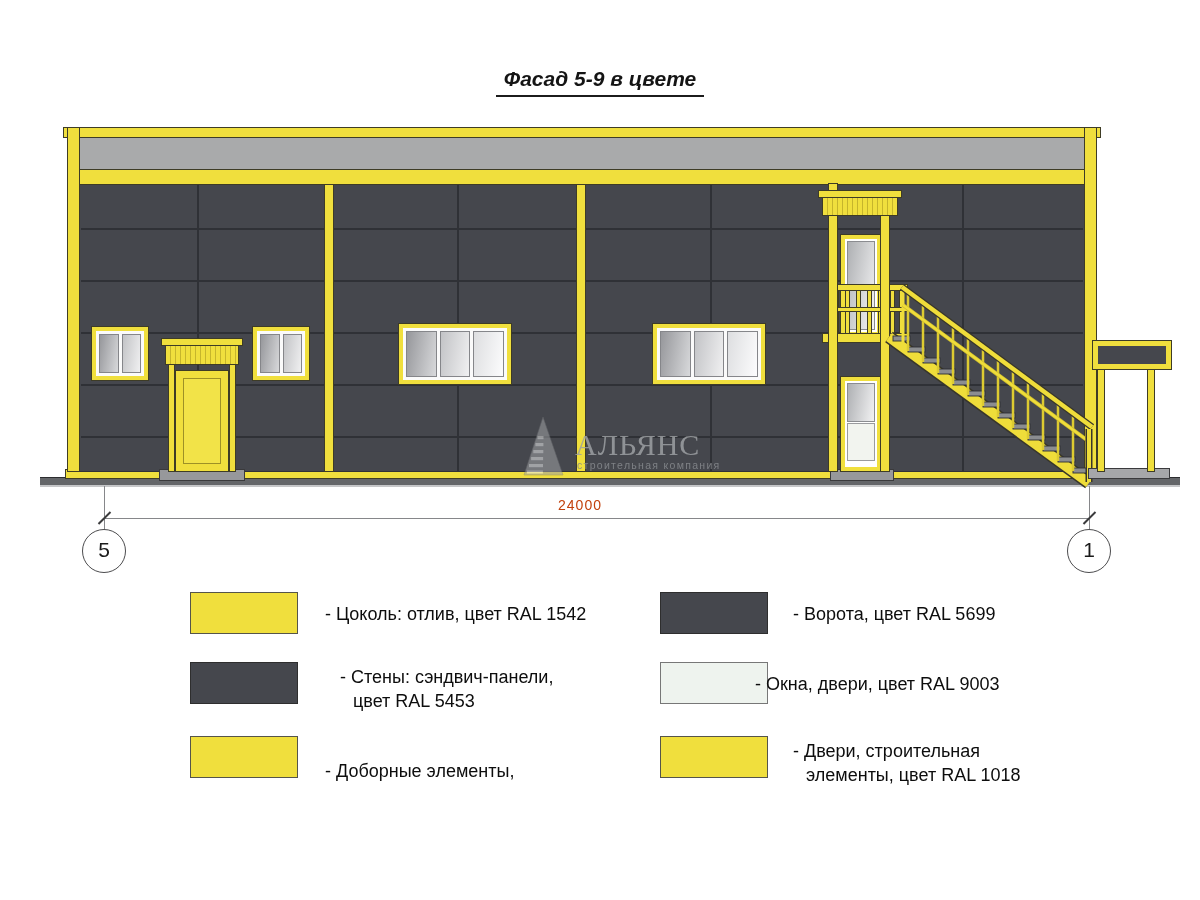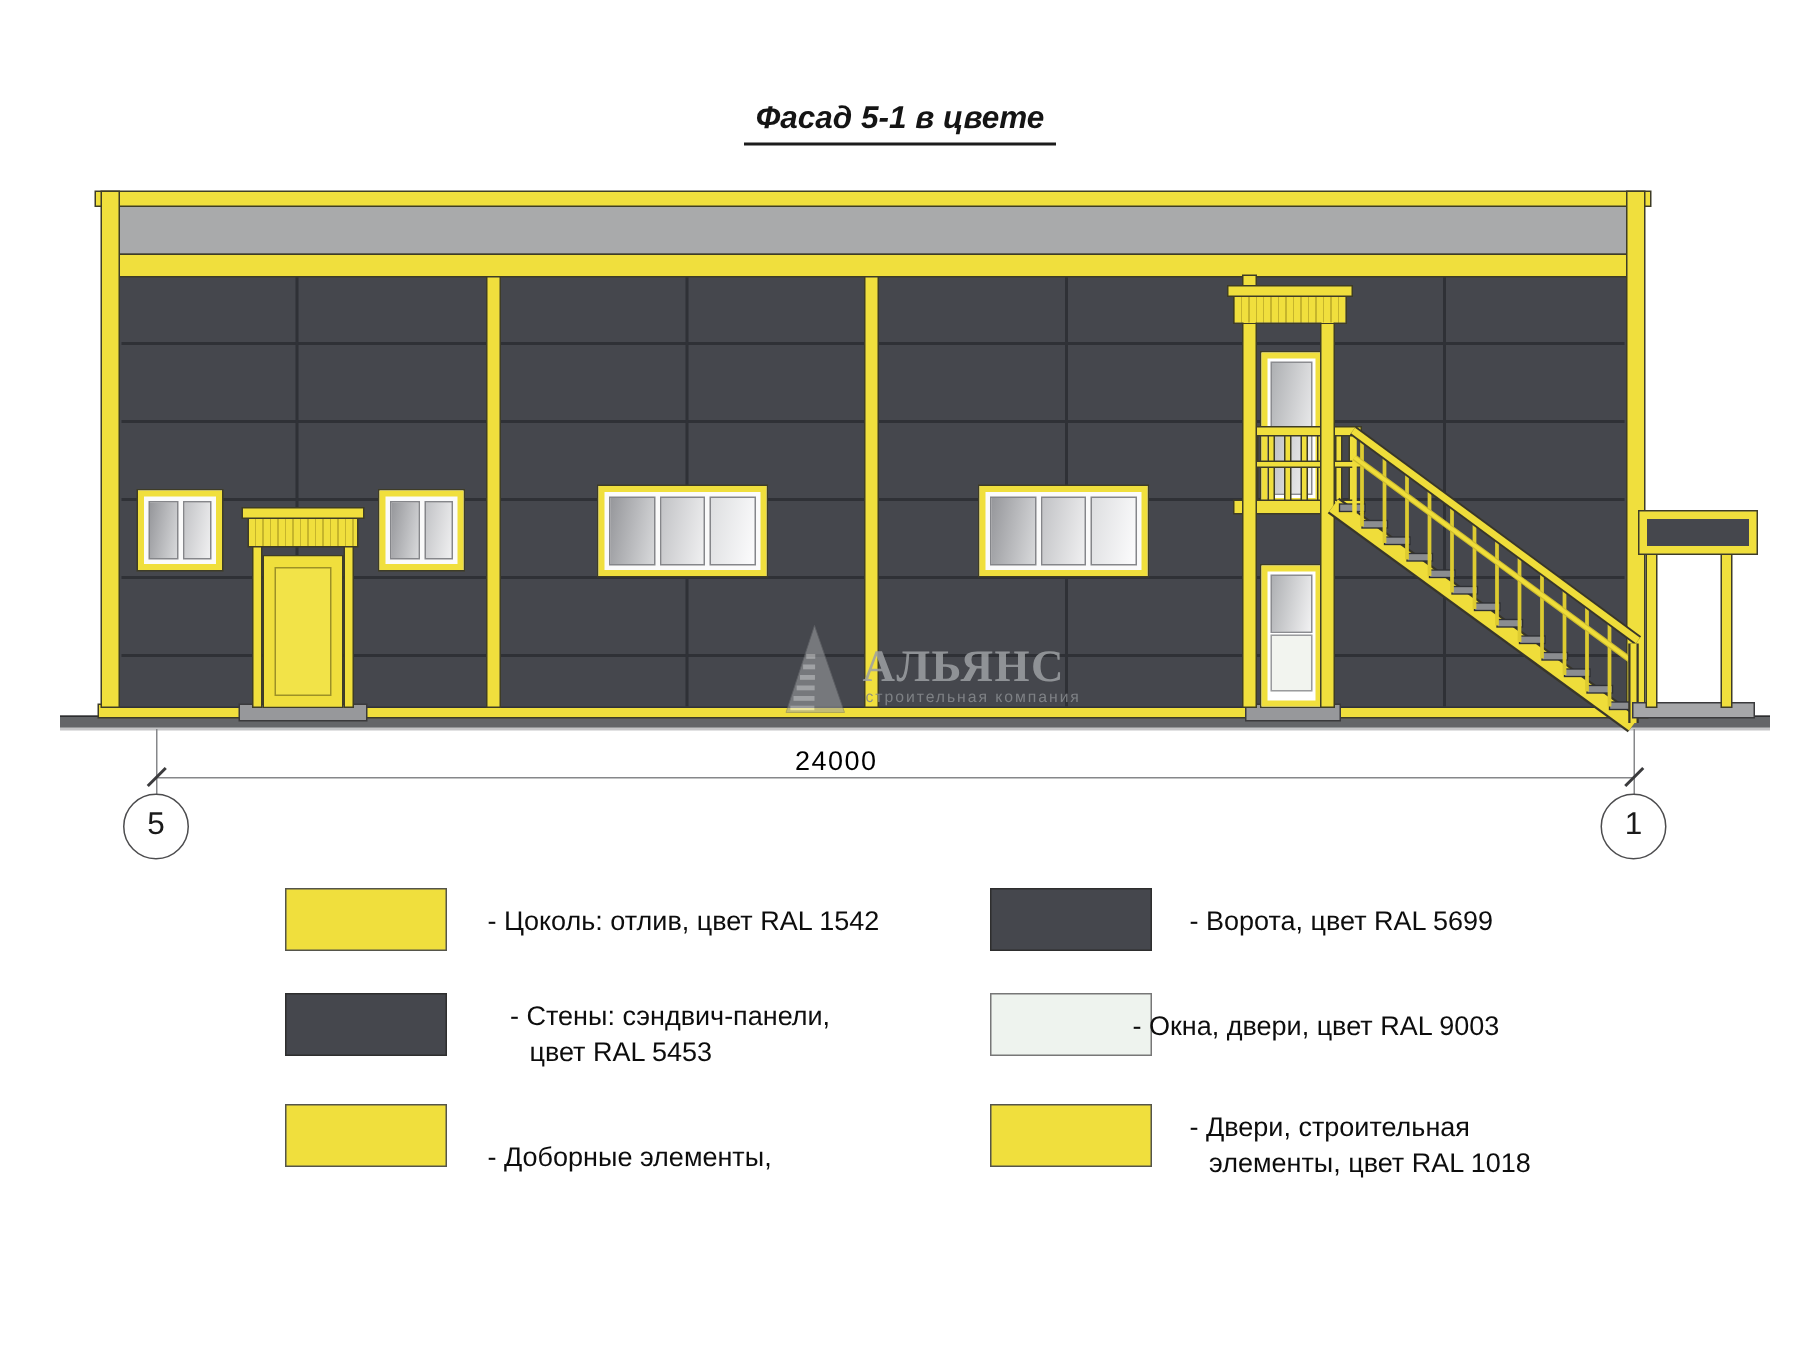--- a/index.html
+++ b/index.html
@@ -28,39 +28,39 @@
   .doorslab{position:absolute;left:3px;right:3px;top:3px;bottom:3px;border:1px solid #9d9126;background:#f2e348}
   .gray{background:#97989b;box-shadow:0 0 0 1px #3a3a3c}
   .towerdoor{border:4px solid #f0df3d;background:#fff;box-shadow:0 0 0 1px #3e3c26;padding:2px}
   .glass{width:100%;height:100%;border:1px solid #8b8c90;background:linear-gradient(100deg,#aeb0b3,#f4f4f5)}
   .glass-top{width:100%;height:48%;border:1px solid #8b8c90;background:linear-gradient(100deg,#aeb0b3,#f2f2f3)}
   .panel-bot{width:100%;height:46%;margin-top:4%;border:1px solid #9a9b9e;background:#f2f4ef}
   
   .dimline{background:#86878a;height:1px}
   .extline{background:#86878a;width:1px}
   .tick{background:#3b3b3d;height:2px;width:17px;transform:rotate(-45deg)}
-  .dimtext{font-size:18px;color:#000000;text-align:left;letter-spacing:1px}
+  .dimtext{font-size:14px;color:#c2410c;text-align:center;letter-spacing:1px}
   .bubble{width:44px;height:44px;border:1.5px solid #4c4c4e;border-radius:50%;background:#fff;text-align:center;line-height:40px;font-size:21px;color:#1a1a1a}
   
-  .wm-name{font-family:"Liberation Serif",serif;font-weight:bold;font-size:30px;letter-spacing:1px;color:#9da0a3;opacity:.85}
+  .wm-name{font-family:"Liberation Serif",serif;font-weight:normal;font-size:30px;letter-spacing:1px;color:#9da0a3;opacity:.85}
   .wm-sub{font-size:10.5px;letter-spacing:1.3px;color:#84878b;opacity:.9;white-space:nowrap}
   
   .swatch{width:108px;height:42px;border:1px solid #55554a}
   .swatch.light{border:1px solid #777}
   .swatch.dark{border:1px solid #2e2e2e}
   .leg{font-size:18px;line-height:23.5px;color:#0d0d0d}
   .leg .ind{padding-left:13px}
 </style>
 </head>
 <body>
 
 <div id="canvas">
 
   <div class="abs title">
-    <span>Фасад 5-1 в цвете</span>
+    <span>Фасад 5-9 в цвете</span>
   </div>
 
   <div class="abs" style="left:40px;top:484px;width:1140px;height:3px;background:#c5c6c8"></div>
   <div class="abs" style="left:40px;top:477px;width:1140px;height:8px;background:#646669;border-top:1px solid #2c2d2f"></div>
 
   <div class="abs yel" style="left:66px;top:470px;width:1032px;height:8px"></div>
 
   <div class="abs wall" style="left:79px;top:184px;width:1006px;height:287px"></div>
 
   <div class="abs hseam" style="left:81px;top:228px;width:1002px"></div>

